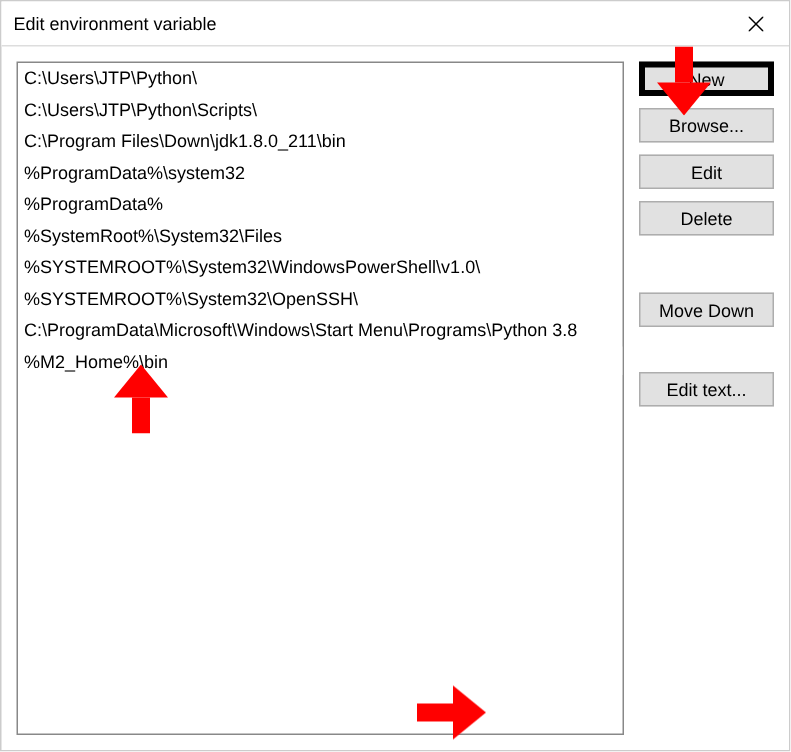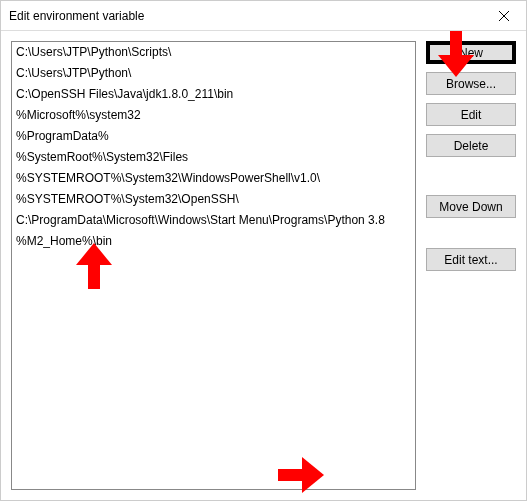--- a/index.html
+++ b/index.html
@@ -136,24 +136,24 @@
     </div>
 
     <div class="arrow arrow-up">
       <svg width="40" height="46" viewBox="0 0 40 46">
         <polygon points="2,22 38,22 20,0" fill="#f00"></polygon>
         <rect x="14" y="22" width="12" height="24" fill="#f00"></rect>
       </svg>
     </div>
 
     <div class="listbox">
+      <div class="list-item">C:\Users\JTP\Python\</div>
       <div class="list-item">C:\Users\JTP\Python\Scripts\</div>
-      <div class="list-item">C:\Users\JTP\Python\</div>
-      <div class="list-item">C:\OpenSSH Files\Java\jdk1.8.0_211\bin</div>
-      <div class="list-item">%Microsoft%\system32</div>
+      <div class="list-item">C:\Program Files\Down\jdk1.8.0_211\bin</div>
+      <div class="list-item">%ProgramData%\system32</div>
       <div class="list-item">%ProgramData%</div>
       <div class="list-item">%SystemRoot%\System32\Files</div>
       <div class="list-item">%SYSTEMROOT%\System32\WindowsPowerShell\v1.0\</div>
       <div class="list-item">%SYSTEMROOT%\System32\OpenSSH\</div>
       <div class="list-item">C:\ProgramData\Microsoft\Windows\Start Menu\Programs\Python 3.8</div>
       <div class="list-item editing">
         <input class="edit-input" value="%M2_Home%\bin" style="">
       </div>
     </div>
 

